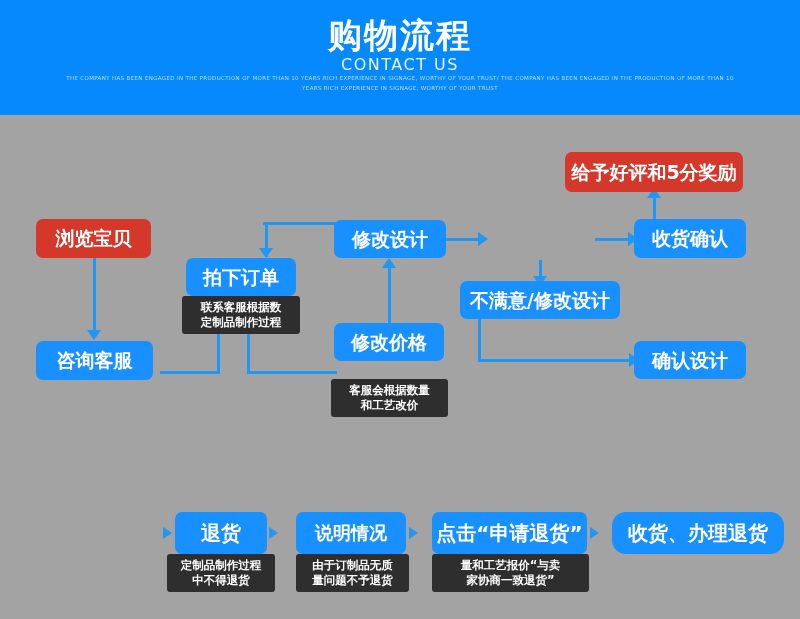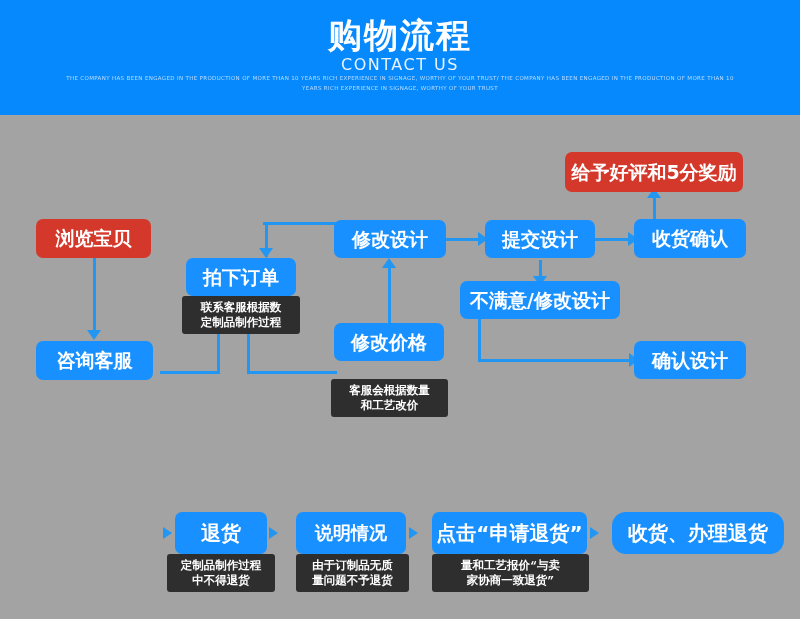--- a/index.html
+++ b/index.html
@@ -78,21 +78,20 @@
     color: #ffffff;
     font-size: 11.5px;
     font-weight: bold;
     line-height: 15px;
     text-align: center;
     border-radius: 3px;
     display: flex;
     align-items: center;
     justify-content: center;
     padding: 2px 0;
-    font-family: Liberation Mono, monospace;
   }
   .note span { display: block; width: 100%; }
 
   
   .ln {
     position: absolute;
     background: #2196f3;
   }
   .ln.h { height: 3px; }
   .ln.v { width: 3px; }
@@ -193,23 +192,20 @@
     <span>
       <span>客服会根据数量</span>
       <span>和工艺改价</span>
     </span>
   </div>
 
   <div class="node blue" style="left:334px; top:220px; width:112px; height:38px; font-size:19px;">
     <span>修改设计</span>
   </div>
 
-  <div class="node blue" style="left:485px; top:220px; width:110px; height:38px; font-size:19px;">
-    <span>提交设计</span>
-  </div>
 
   <div class="node blue" style="left:460px; top:281px; width:160px; height:38px; font-size:19px;">
     <span>不满意/修改设计</span>
   </div>
 
   <div class="node blue" style="left:634px; top:341px; width:112px; height:38px; font-size:19px;">
     <span>确认设计</span>
   </div>
 
   <div class="node blue" style="left:634px; top:219px; width:112px; height:39px; font-size:19px;">

